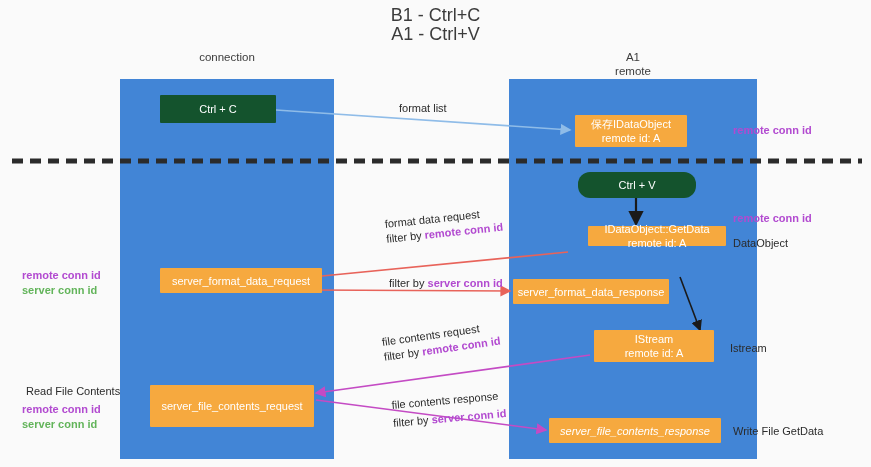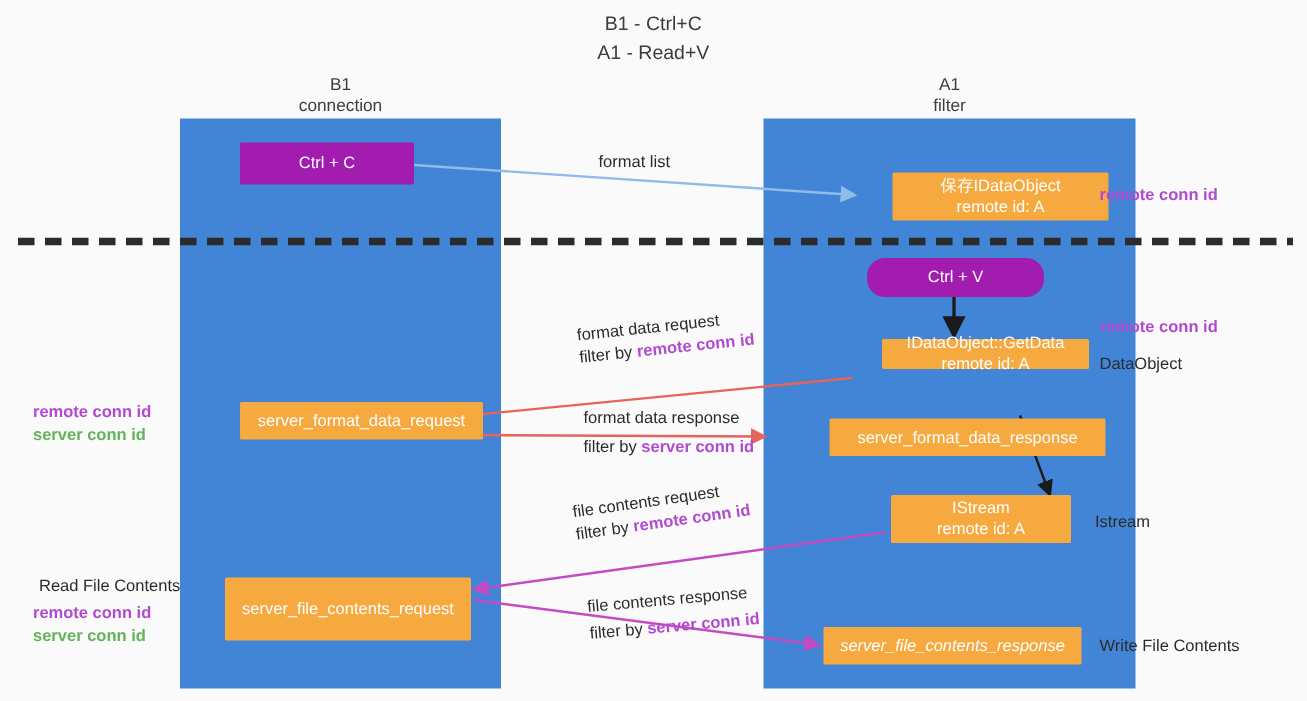--- a/index.html
+++ b/index.html
@@ -8,21 +8,21 @@
     background:#fafafa;
     font-family:"Liberation Sans","DejaVu Sans",sans-serif;
     color:#333;
     overflow:hidden;
   }
   #stage{position:relative;width:871px;height:467px;}
 
   
   .title{
     position:absolute;left:0;top:6px;width:871px;
-    text-align:center;font-size:13px;color:#3c3c3c;line-height:19px;
+    text-align:center;font-size:18px;color:#3c3c3c;line-height:19px;
   }
 
   
   .lane-head{
     position:absolute;text-align:center;font-size:11.5px;
     color:#3c3c3c;line-height:14px;
   }
 
   
   .lane{
@@ -31,21 +31,21 @@
   #lane-b1{left:120px;width:214px;}
   #lane-a1{left:509px;width:248px;}
 
   
   .box{
     position:absolute;box-sizing:border-box;
     display:flex;flex-direction:column;align-items:center;justify-content:center;
     color:#ffffff;font-size:11px;line-height:14px;text-align:center;
     border-radius:1px;
   }
-  .box.green{background:#a21caf;}
+  .box.green{background:#14532d;}
   .box.orange{background:#f6a93f;}
 
   
   .note{position:absolute;font-size:11px;line-height:15px;}
   .note .purple{color:#b24ad0;font-weight:bold;}
   .note .green{color:#62b45a;font-weight:bold;}
   .note .plain{color:#2b2b2b;margin-top:32px;}
 
   
   .elabel{
@@ -57,30 +57,29 @@
   
   svg#wires{position:absolute;left:0;top:0;width:871px;height:467px;overflow:visible;}
 </style>
 </head>
 <body>
 
 <div id="stage">
 
   <div class="title">
     <div>B1 - Ctrl+C</div>
-    <div>A1 - Read+V</div>
+    <div>A1 - Ctrl+V</div>
   </div>
 
   <div class="lane-head" style="left:120px;top:50px;width:214px;">
-    <div>B1</div>
     <div>connection</div>
   </div>
   <div class="lane-head" style="left:509px;top:50px;width:248px;">
     <div>A1</div>
-    <div>filter</div>
+    <div>remote</div>
   </div>
 
   <div class="lane" id="lane-b1"></div>
   <div class="lane" id="lane-a1"></div>
 
   <svg id="wires">
     <defs>
       <marker id="ah-blue" markerWidth="7" markerHeight="7" refX="6" refY="3.5" orient="auto">
         <path d="M0,0 L7,3.5 L0,7 z" fill="#8fbce8"></path>
       </marker>
@@ -109,39 +108,39 @@
 
     <line x1="590" y1="355" x2="316" y2="393" stroke="#c44bc4" stroke-width="1.6" marker-end="url(#ah-magenta)"></line>
 
     <line x1="316" y1="400" x2="546" y2="430" stroke="#c44bc4" stroke-width="1.6" marker-end="url(#ah-magenta)"></line>
   </svg>
 
   <div class="box green" style="left:160px;top:95px;width:116px;height:28px;">
     <span>Ctrl + C</span>
   </div>
 
-  <div class="box orange" style="left:575px;top:115px;width:144px;height:32px;margin-left:20px;">
+  <div class="box orange" style="left:575px;top:115px;width:112px;height:32px;">
     <span>保存IDataObject</span>
     <span>remote id: A</span>
   </div>
 
   <div class="box green" style="left:578px;top:172px;width:118px;height:26px;border-radius:12px;">
     <span>Ctrl + V</span>
   </div>
 
   <div class="box orange" style="left:568px;top:226px;width:138px;height:20px;margin-left:20px;">
     <span>IDataObject::GetData</span>
     <span>remote id: A</span>
   </div>
 
   <div class="box orange" style="left:150px;top:268px;width:162px;height:25px;margin-left:10px;">
     <span>server_format_data_request</span>
   </div>
 
-  <div class="box orange" style="left:513px;top:279px;width:184px;height:25px;margin-left:40px;">
+  <div class="box orange" style="left:513px;top:279px;width:156px;height:25px;">
     <span>server_format_data_response</span>
   </div>
 
   <div class="box orange" style="left:594px;top:330px;width:120px;height:32px;">
     <span>IStream</span>
     <span>remote id: A</span>
   </div>
 
   <div class="box orange" style="left:150px;top:385px;width:164px;height:42px;">
     <span>server_file_contents_request</span>
@@ -156,21 +155,20 @@
   </div>
 
   <div class="elabel" style="left:384px;top:217px;transform:rotate(-6deg);transform-origin:left top;">
     <div>format data request</div>
     <div>
       <span>filter by </span><span class="purple">remote conn id</span>
     </div>
   </div>
 
   <div class="elabel" style="left:389px;top:272px;">
-    <div>format data response</div>
     <div style="margin-top:4px;">
       <span>filter by </span><span class="purple">server conn id</span>
     </div>
   </div>
 
   <div class="elabel" style="left:381px;top:335px;transform:rotate(-8deg);transform-origin:left top;">
     <div>file contents request</div>
     <div>
       <span>filter by </span><span class="purple">remote conn id</span>
     </div>
@@ -193,21 +191,21 @@
 
   <div class="note" style="left:733px;top:236px;">
     <span class="plain">DataObject</span>
   </div>
 
   <div class="note" style="left:730px;top:341px;">
     <span class="plain">Istream</span>
   </div>
 
   <div class="note" style="left:733px;top:424px;">
-    <span class="plain">Write File Contents</span>
+    <span class="plain">Write File GetData</span>
   </div>
 
   <div class="note" style="left:22px;top:268px;">
     <div class="purple">remote conn id</div>
     <div class="green">server conn id</div>
   </div>
 
   <div class="note" style="left:26px;top:384px;">
     <span class="plain">Read File Contents</span>
   </div>

